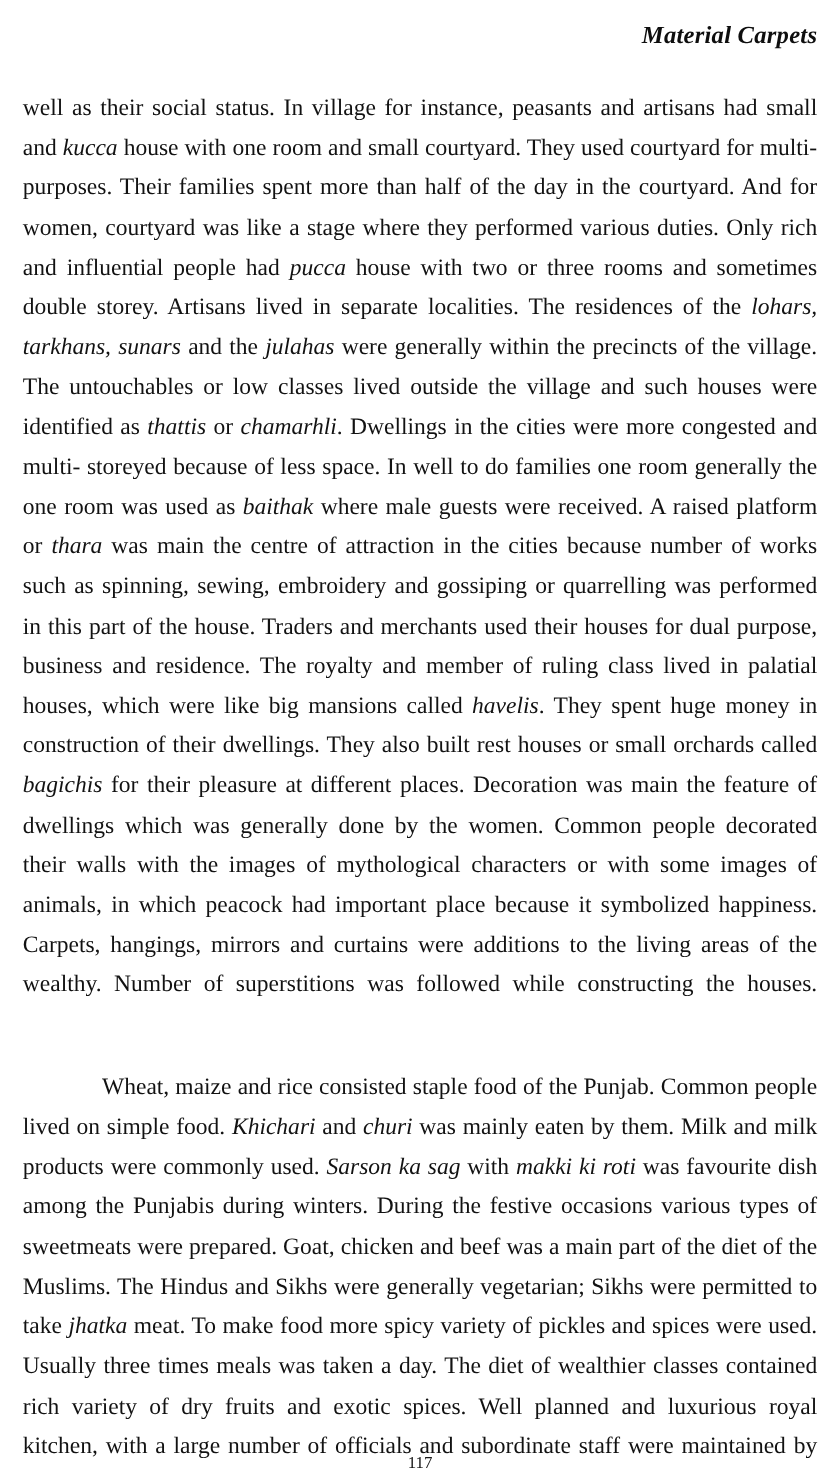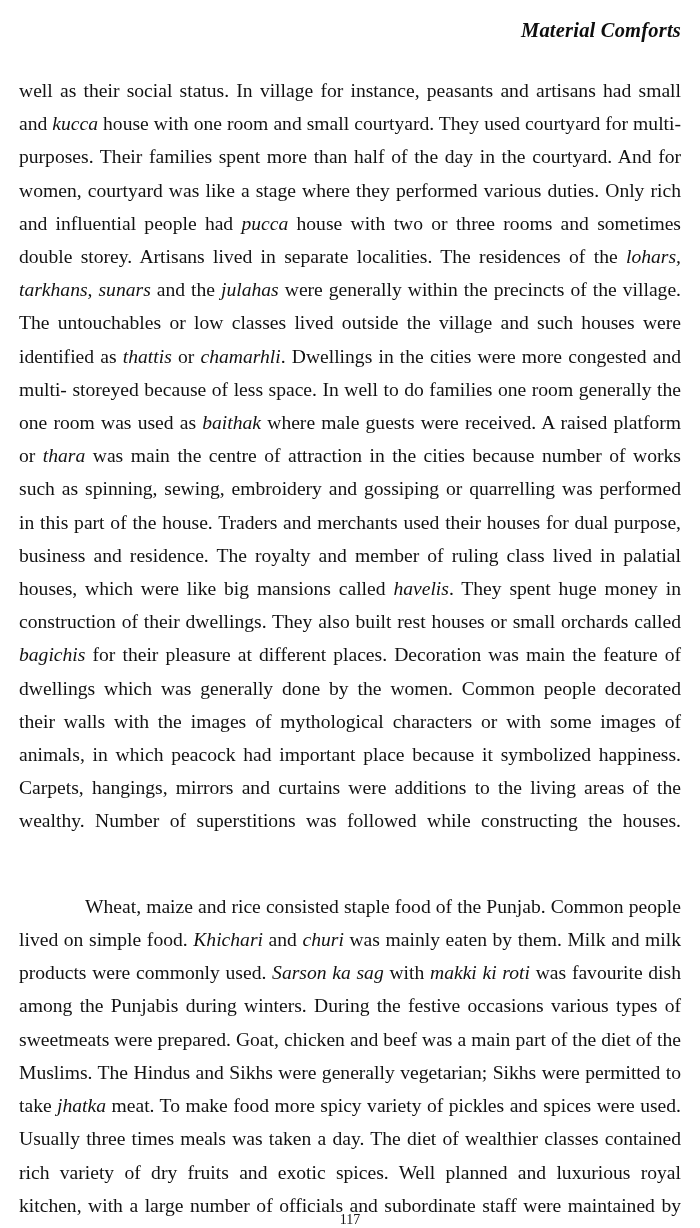--- a/index.html
+++ b/index.html
@@ -90,21 +90,21 @@
     line-height: 22px;
     overflow: hidden;
     height: 19px;
   }
 </style>
 </head>
 <body>
 
 <div class="page">
 
-  <div class="running-header">Material Comforts</div>
+  <div class="running-header">Material Carpets</div>
 
   <div class="body-column">
       <p class="para"><span>well as their social status. In village for instance, peasants and artisans had small and </span><em>kucca</em><span> house with one room and small courtyard. They used courtyard for multi-purposes. Their families spent more than half of the day in the courtyard. And for women, courtyard was like a stage where they performed various duties. Only rich and influential people had </span><em>pucca</em><span> house with two or three rooms and sometimes double storey. Artisans lived in separate localities. The residences of the </span><em>lohars, tarkhans, sunars</em><span> and the </span><em>julahas</em><span> were generally within the precincts of the village. The untouchables or low classes lived outside the village and such houses were identified as </span><em>thattis</em><span> or </span><em>chamarhli</em><span>. Dwellings in the cities were more congested and multi- storeyed because of less space. In well to do families one room generally the one room was used as </span><em>baithak</em><span> where male guests were received. A raised platform or </span><em>thara</em><span> was main the centre of attraction in the cities because number of works such as spinning, sewing, embroidery and gossiping or quarrelling was performed in this part of the house. Traders and merchants used their houses for dual purpose, business and residence. The royalty and member of ruling class lived in palatial houses, which were like big mansions called </span><em>havelis</em><span>. They spent huge money in construction of their dwellings. They also built rest houses or small orchards called </span><em>bagichis</em><span> for their pleasure at different places. Decoration was main the feature of dwellings which was generally done by the women. Common people decorated their walls with the images of mythological characters or with some images of animals, in which peacock had important place because it symbolized happiness. Carpets, hangings, mirrors and curtains were additions to the living areas of the wealthy. Number of superstitions was followed while constructing the houses.</span></p>
       <p class="para para-indent"><span>Wheat, maize and rice consisted staple food of the Punjab. Common people lived on simple food. </span><em>Khichari</em><span> and </span><em>churi</em><span> was mainly eaten by them. Milk and milk products were commonly used. </span><em>Sarson ka sag</em><span> with </span><em>makki ki roti</em><span> was favourite dish among the Punjabis during winters. During the festive occasions various types of sweetmeats were prepared. Goat, chicken and beef was a main part of the diet of the Muslims. The Hindus and Sikhs were generally vegetarian; Sikhs were permitted to take </span><em>jhatka</em><span> meat. To make food more spicy variety of pickles and spices were used. Usually three times meals was taken a day. The diet of wealthier classes contained rich variety of dry fruits and exotic spices. Well planned and luxurious royal kitchen, with a large number of officials and subordinate staff were maintained by nobility.</span></p>
     </div>
 
   <div class="folio">117</div>
 
 </div>
 

